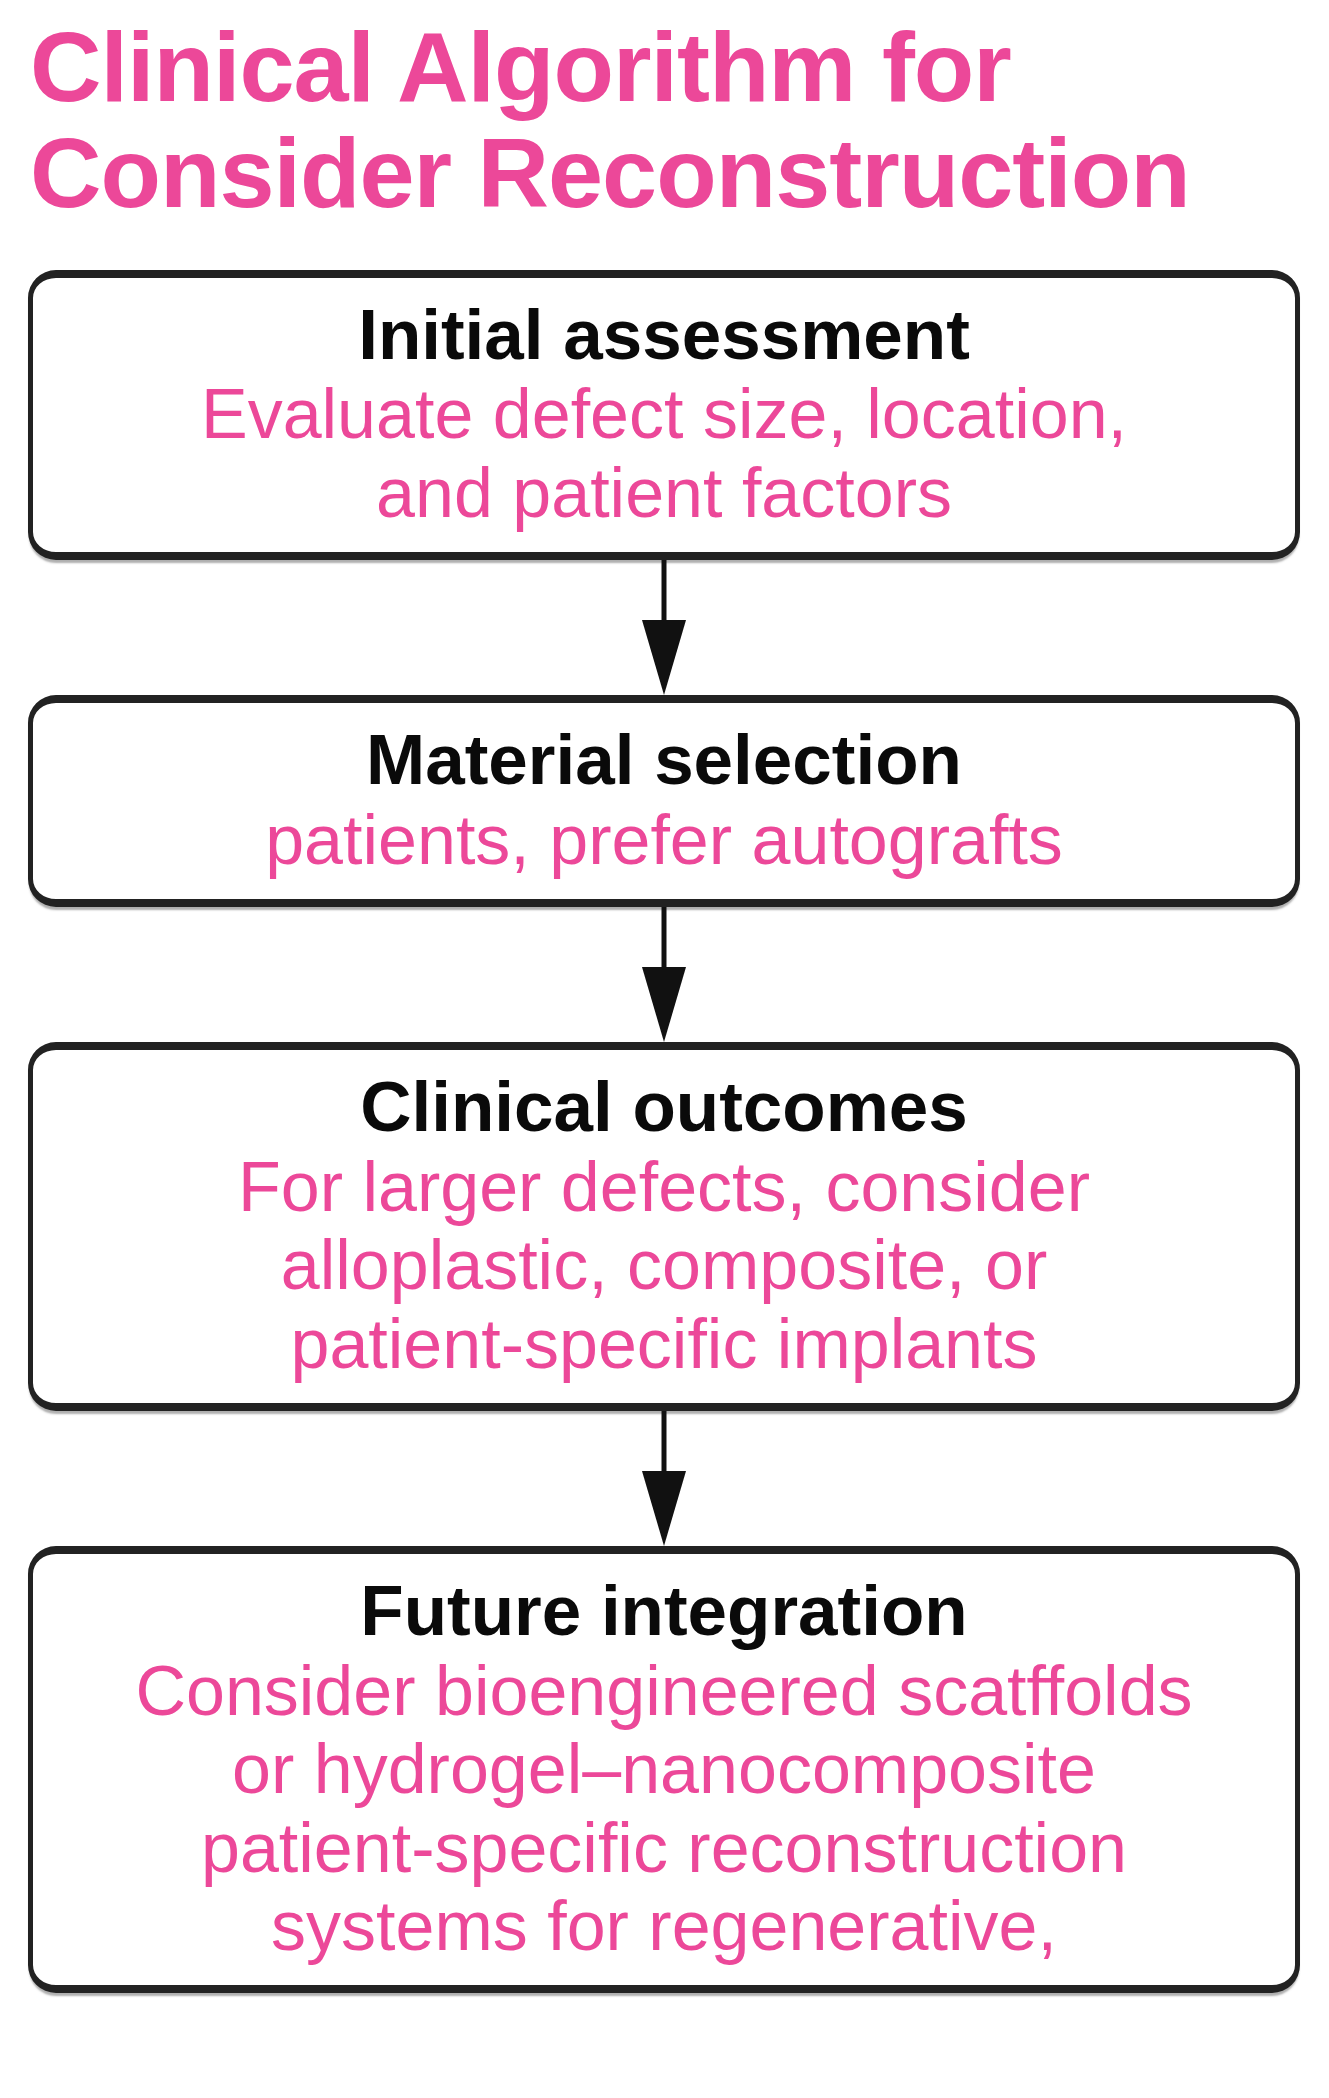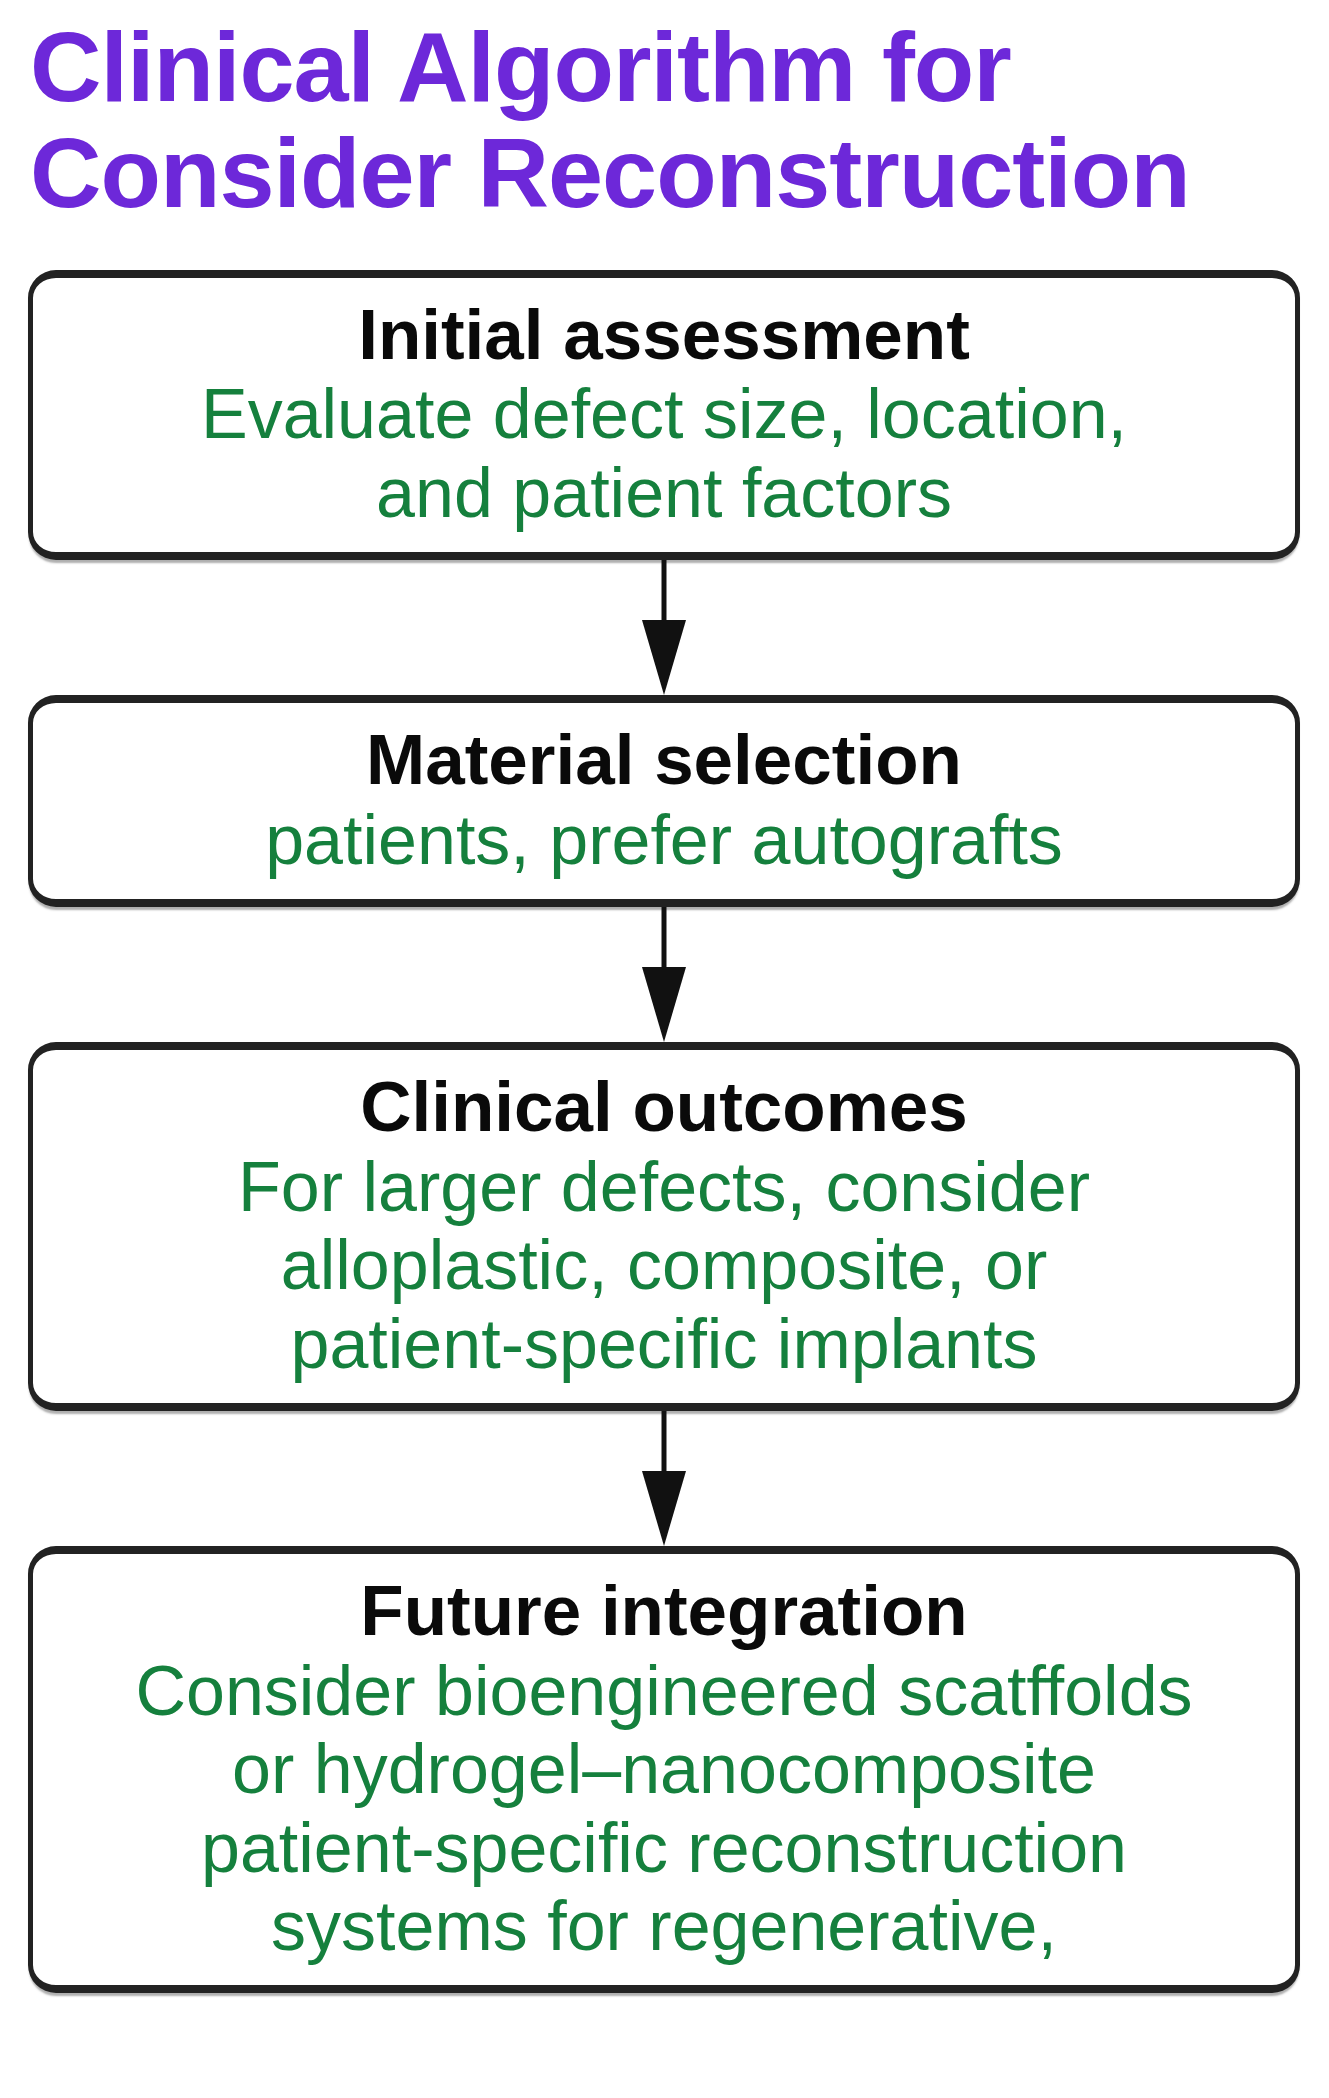--- a/index.html
+++ b/index.html
@@ -18,21 +18,21 @@
     width: 1329px;
     height: 2098px;
   }
   .title {
     margin: 0;
     padding: 14px 0 0 30px;
     font-size: 99px;
     font-weight: bold;
     line-height: 1.07;
     letter-spacing: -1px;
-    color: #6d28d9;
+    color: #ec4899;
   }
   .title-line { display: block; }
   .flow {
     width: 1272px;
     margin: 44px 0 0 28px;
   }
   .box {
     box-sizing: border-box;
     width: 1272px;
     background: #ffffff;
@@ -50,21 +50,21 @@
     font-weight: bold;
     line-height: 1.15;
     color: #0a0a0a;
   }
   .box-body { margin: 0; }
   .box-line {
     font-size: 70px;
     font-weight: normal;
     line-height: 1.12;
     white-space: nowrap;
-    color: #15803d;
+    color: #ec4899;
   }
   .arrow {
     height: 135px;
     display: flex;
     justify-content: center;
     align-items: flex-start;
   }
   .arrow svg { display: block; }
 </style>
 </head>

